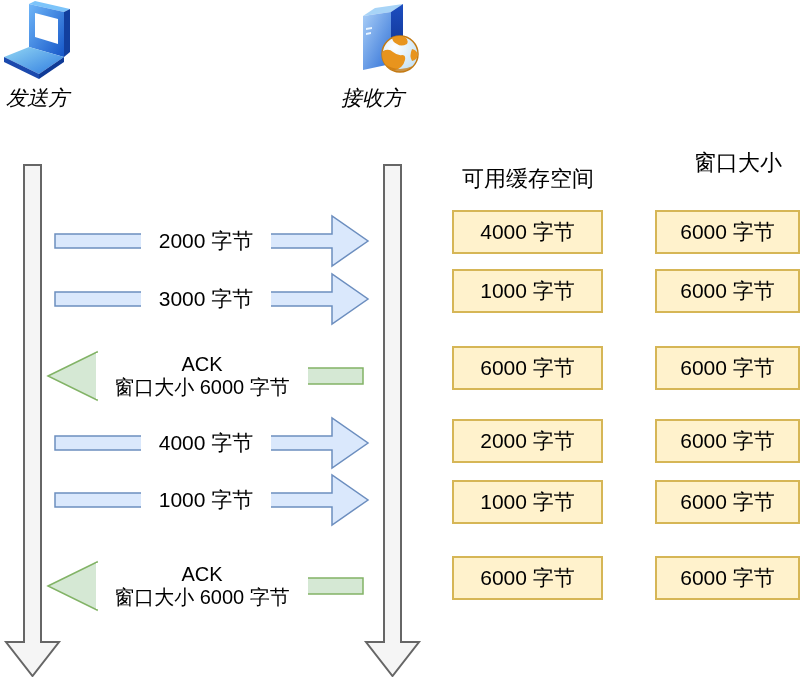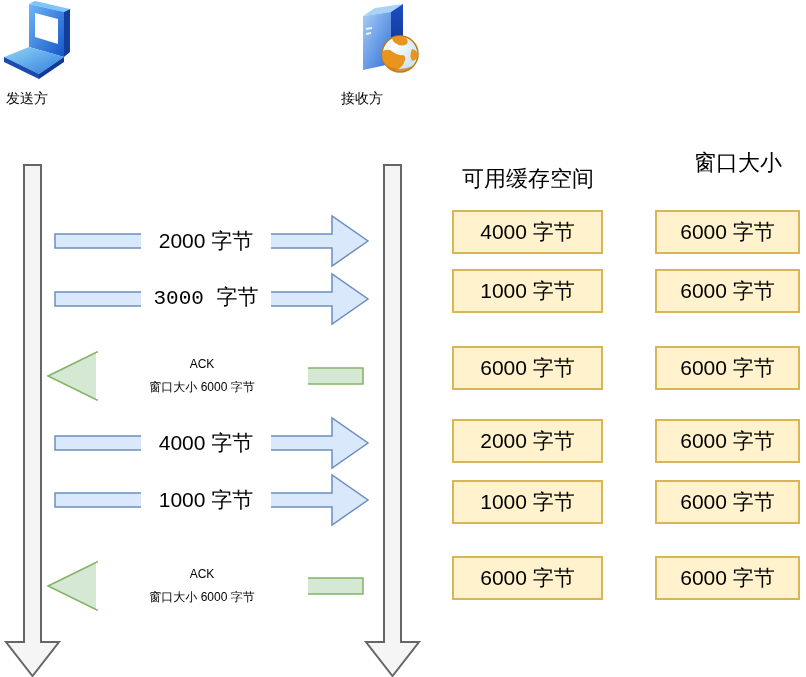--- a/index.html
+++ b/index.html
@@ -5,28 +5,28 @@
   html,body{margin:0;padding:0;background:#ffffff;}
   .canvas{
     position:relative;width:806px;height:677px;background:#ffffff;overflow:hidden;
     font-family:"Liberation Sans","DejaVu Sans",sans-serif;color:#000;
   }
   .layer-svg{position:absolute;left:0;top:0;}
   .lifeline{fill:#f5f5f5;stroke:#666666;stroke-width:2;}
   .arrow-blue{fill:#dae8fc;stroke:#6c8ebf;stroke-width:1.5;}
   .arrow-green{fill:#d5e8d4;stroke:#82b366;stroke-width:1.5;}
   .abs{position:absolute;}
-  .entity-label{font-size:14px;line-height:24px;white-space:nowrap;}
+  .entity-label{font-size:21px;line-height:24px;white-space:nowrap;font-style:italic;}
   .col-header{font-size:22px;line-height:26px;text-align:center;width:176px;white-space:nowrap;}
   .arrow-label{
     font-size:21px;height:26px;line-height:26px;width:130px;text-align:center;
     background:#ffffff;white-space:nowrap;
   }
   .ack-label{
-    font-size:12px;line-height:23px;width:212px;text-align:center;
+    font-size:20px;line-height:23px;width:212px;text-align:center;
     background:#ffffff;white-space:nowrap;
   }
   .vbox{
     box-sizing:border-box;height:44px;background:#fff2cc;border:2px solid #d6b656;
     display:flex;align-items:center;justify-content:center;
     font-size:21px;white-space:nowrap;
   }
   .vbox.buffer{left:452px;width:151px;}
   .vbox.window{left:655px;width:145px;}
 </style>
@@ -99,21 +99,21 @@
     <polygon class="arrow-green" points="48,586 97,562 97,578 363,578 363,594 97,594 97,610"></polygon>
   </svg>
 
   <div class="abs entity-label" style="left:6px;top:86px;">发送方</div>
   <div class="abs entity-label" style="left:341px;top:86px;">接收方</div>
 
   <div class="abs col-header" style="left:440px;top:166px;">可用缓存空间</div>
   <div class="abs col-header" style="left:650px;top:150px;">窗口大小</div>
 
   <div class="abs arrow-label" style="left:141px;top:228px;">2000 字节</div>
-  <div class="abs arrow-label" style="left:141px;top:286px;font-family:Liberation Mono, monospace;">3000 字节</div>
+  <div class="abs arrow-label" style="left:141px;top:286px;">3000 字节</div>
   <div class="abs arrow-label" style="left:141px;top:430px;">4000 字节</div>
   <div class="abs arrow-label" style="left:141px;top:487px;">1000 字节</div>
 
   <div class="abs ack-label" style="left:96px;top:353px;">
     <div>ACK</div>
     <div>窗口大小 6000 字节</div>
   </div>
   <div class="abs ack-label" style="left:96px;top:563px;">
     <div>ACK</div>
     <div>窗口大小 6000 字节</div>

